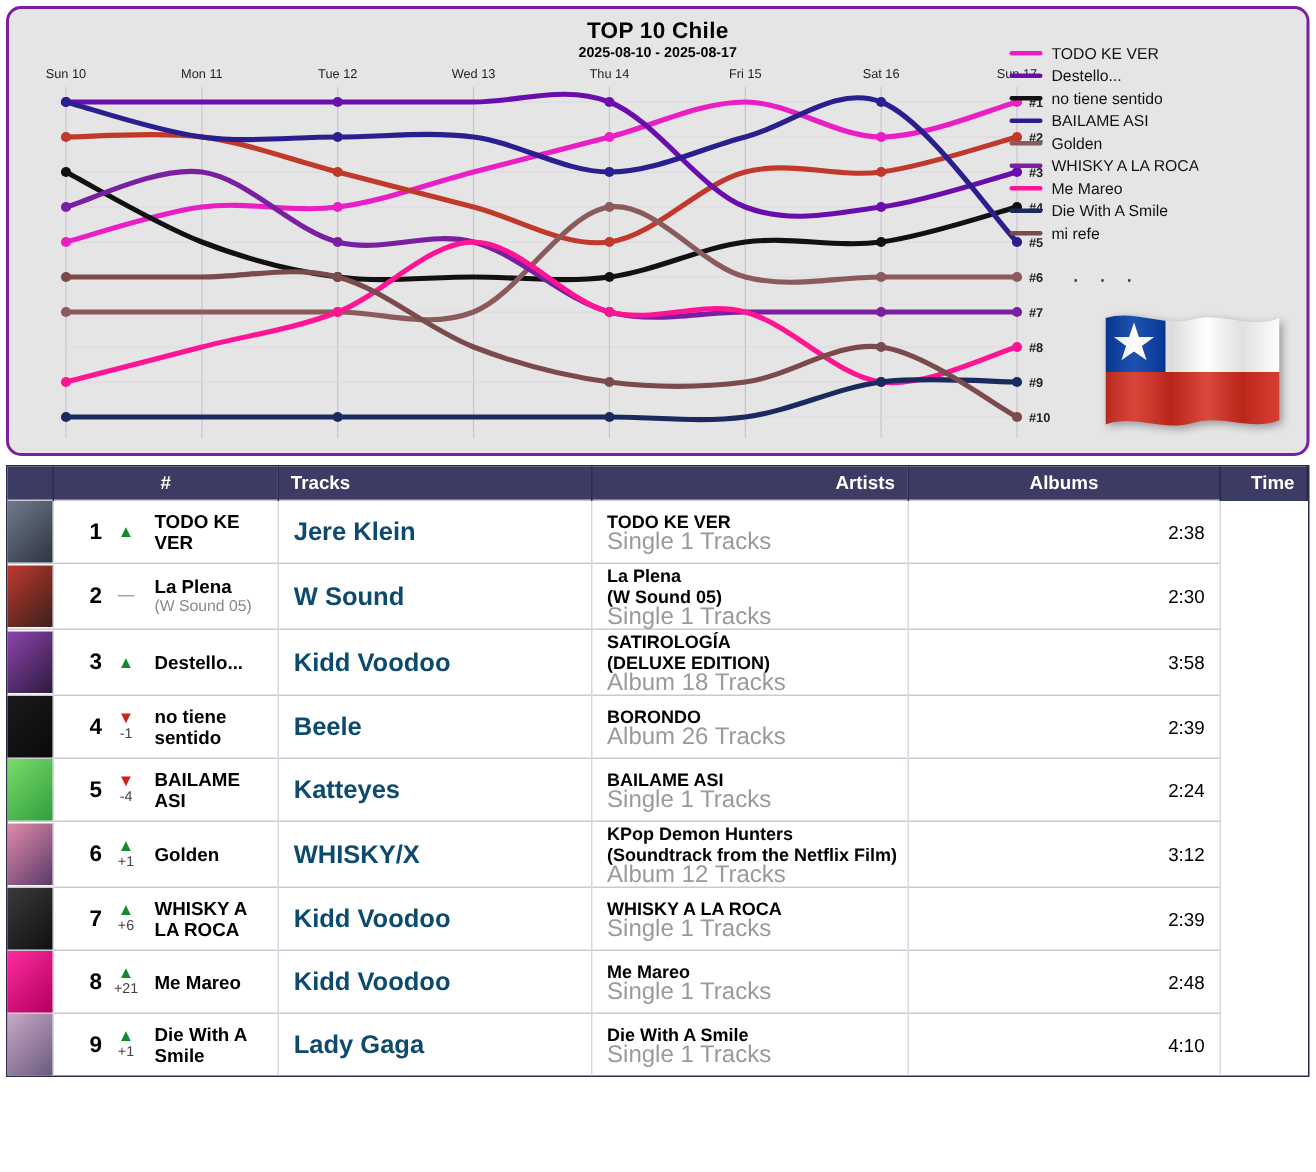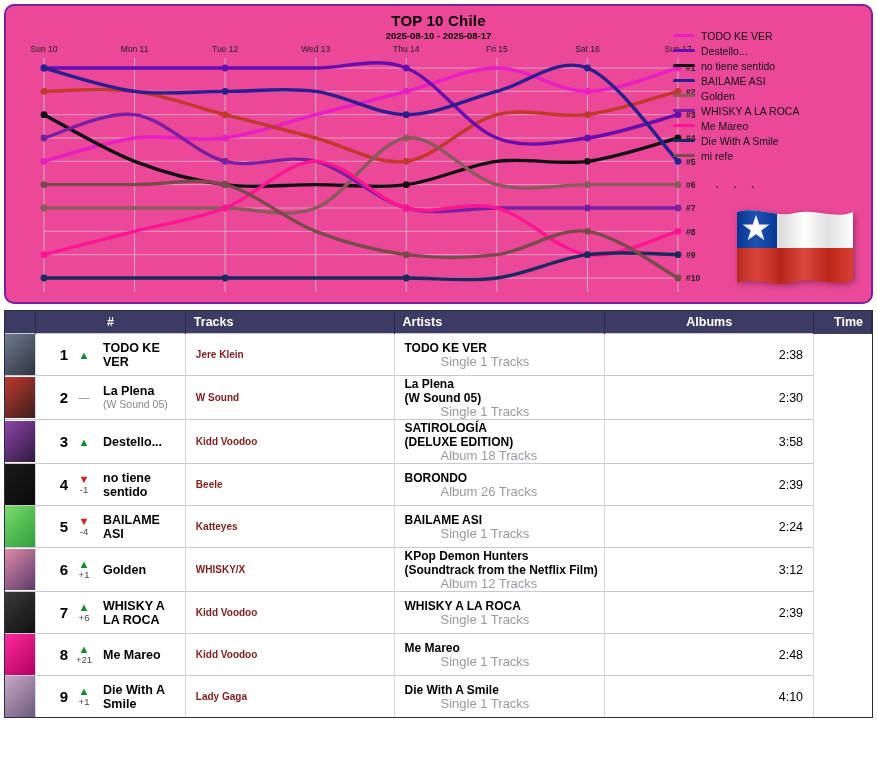--- a/index.html
+++ b/index.html
@@ -10,21 +10,21 @@
     font-family: "Liberation Sans", sans-serif;
   }
   #root { position: relative; width: 877px; height: 781px; overflow: hidden; }
 
   
   .chart-panel {
     position: relative;
     margin: 4px 4px 0 4px;
     width: 869px;
     height: 300px;
-    background: #ec4899;
+    background: #e5e5e5;
     border: 2px solid #7a1fa2;
     border-radius: 10px;
     overflow: hidden;
   }
   .chart-title {
     position: absolute; top: 6px; left: 0; right: 0;
     text-align: center;
     font-size: 15px; font-weight: bold; color: #000;
     letter-spacing: 0.2px;
   }
@@ -64,21 +64,21 @@
     color: #fff;
     font-size: 12.5px;
     font-weight: bold;
     padding: 4px 8px;
     height: 22px;
     border-right: 1px solid #2b2b4a;
   }
   th.c-art { width: 30px; padding:0; }
   th.c-rank { width: 150px; text-align: center; }
   th.c-track { width: 210px; text-align: left; }
-  th.c-artist { width: 212px; text-align: left; }
+  th.c-artist { width: 212px; text-align: right; }
   th.c-album { width: 210px; text-align: center; }
   th.c-time { width: 58px; text-align: right; padding-right: 10px; border-right: none; }
 
   table.tracks td {
     border-top: 1px solid #c9c9d6;
     border-right: 1px solid #d7d7e2;
     vertical-align: middle;
     height: 41px;
   }
   td.art { width: 30px; padding: 0; }
@@ -95,24 +95,24 @@
     display: flex; flex-direction: column; align-items: center; justify-content: center;
     margin-left: 3px;
   }
   .arrow-up { color: #138a2e; font-size: 11px; line-height: 10px; }
   .arrow-down { color: #cc2222; font-size: 11px; line-height: 10px; }
   .arrow-same { color: #888; font-size: 11px; line-height: 11px; }
   .mv-delta { font-size: 9.5px; color: #444; line-height: 11px; }
   .track-name { font-size: 12.5px; font-weight: bold; color: #000; margin-left: 6px; line-height: 14px; }
   .track-sub { font-size: 10.5px; color: #888; margin-left: 6px; line-height: 13px; }
 
-  td.artist { font-size: 10px; font-weight: bold; color: #7f1d1d; padding-left: 10px; }
+  td.artist { font-size: 17px; font-weight: bold; color: #0c4a6e; padding-left: 10px; }
   td.album { padding-left: 10px; }
   .album-name { font-size: 12px; font-weight: bold; color: #000; line-height: 14px; }
-  .album-sub { font-size: 13px; color: #9a9a9a; line-height: 13px; margin-left: 36px; }
+  .album-sub { font-size: 16px; color: #9a9a9a; line-height: 13px; }
   td.time { font-size: 12.5px; color: #000; text-align: right; padding-right: 10px; border-right: none; }
 </style>
 </head>
 <body>
 
 <div id="root">
 
   <div class="chart-panel">
     <div class="chart-title">TOP 10 Chile</div>
     <div class="chart-subtitle">2025-08-10 - 2025-08-17</div>

